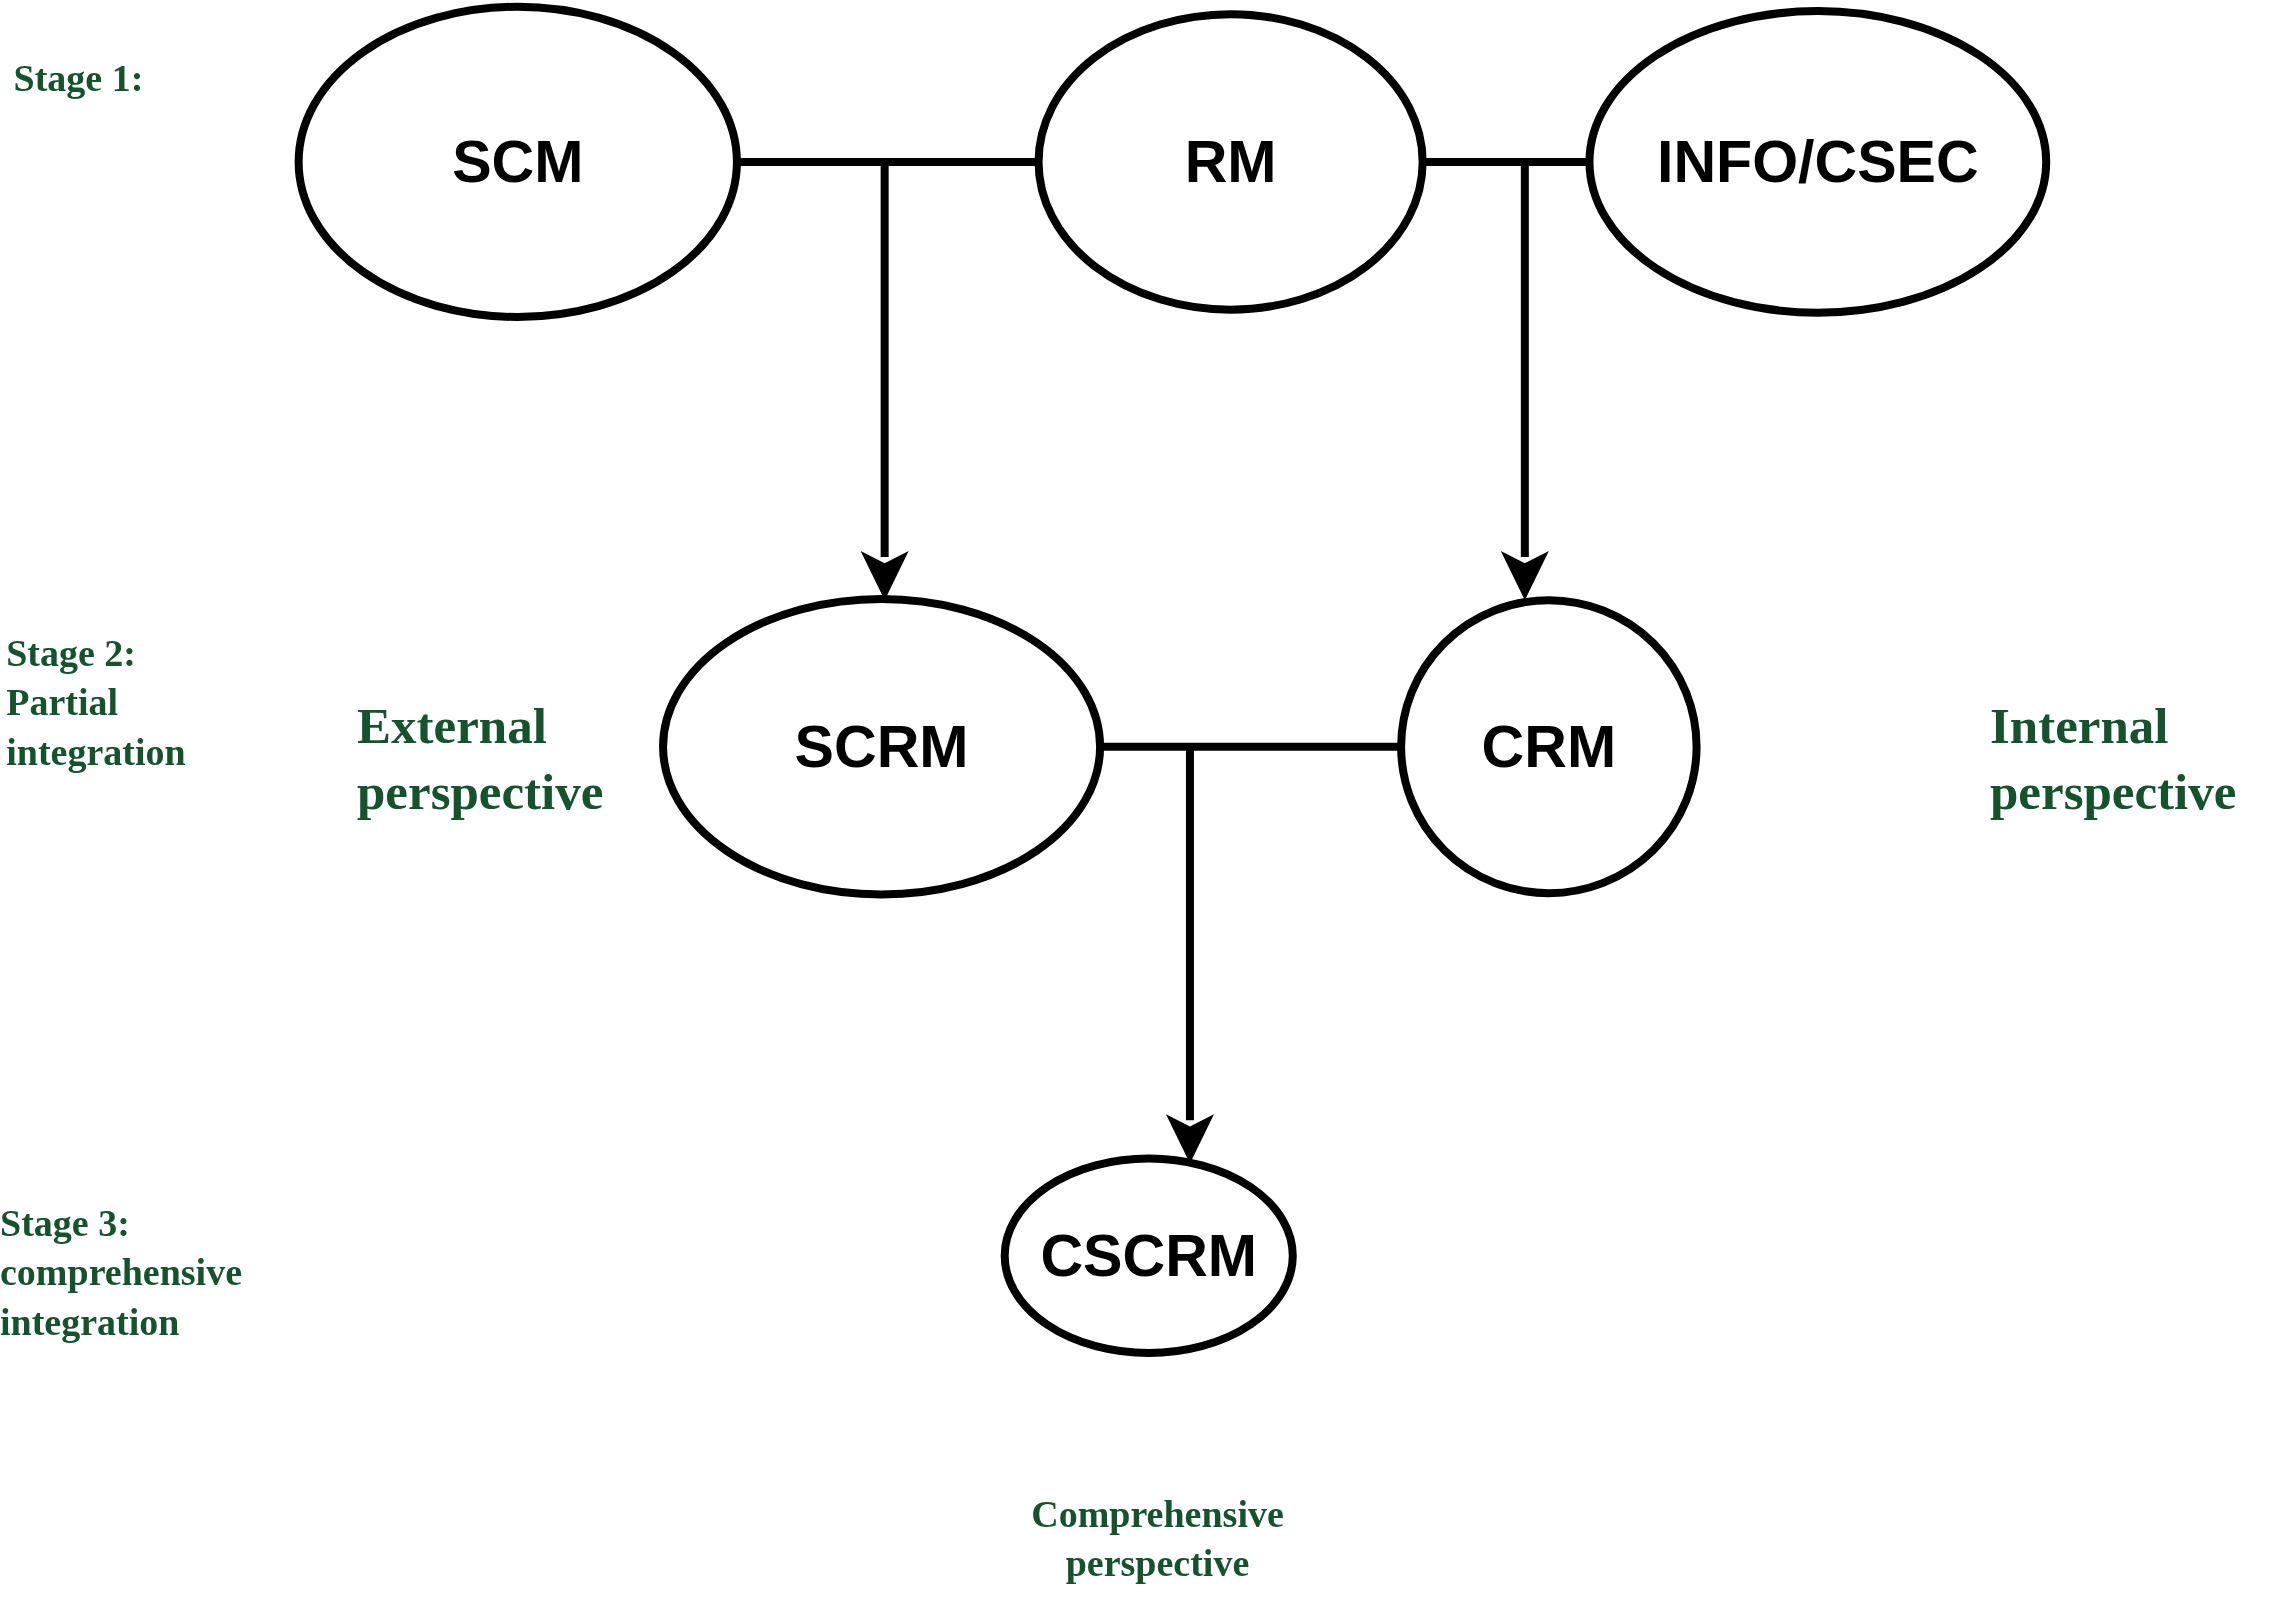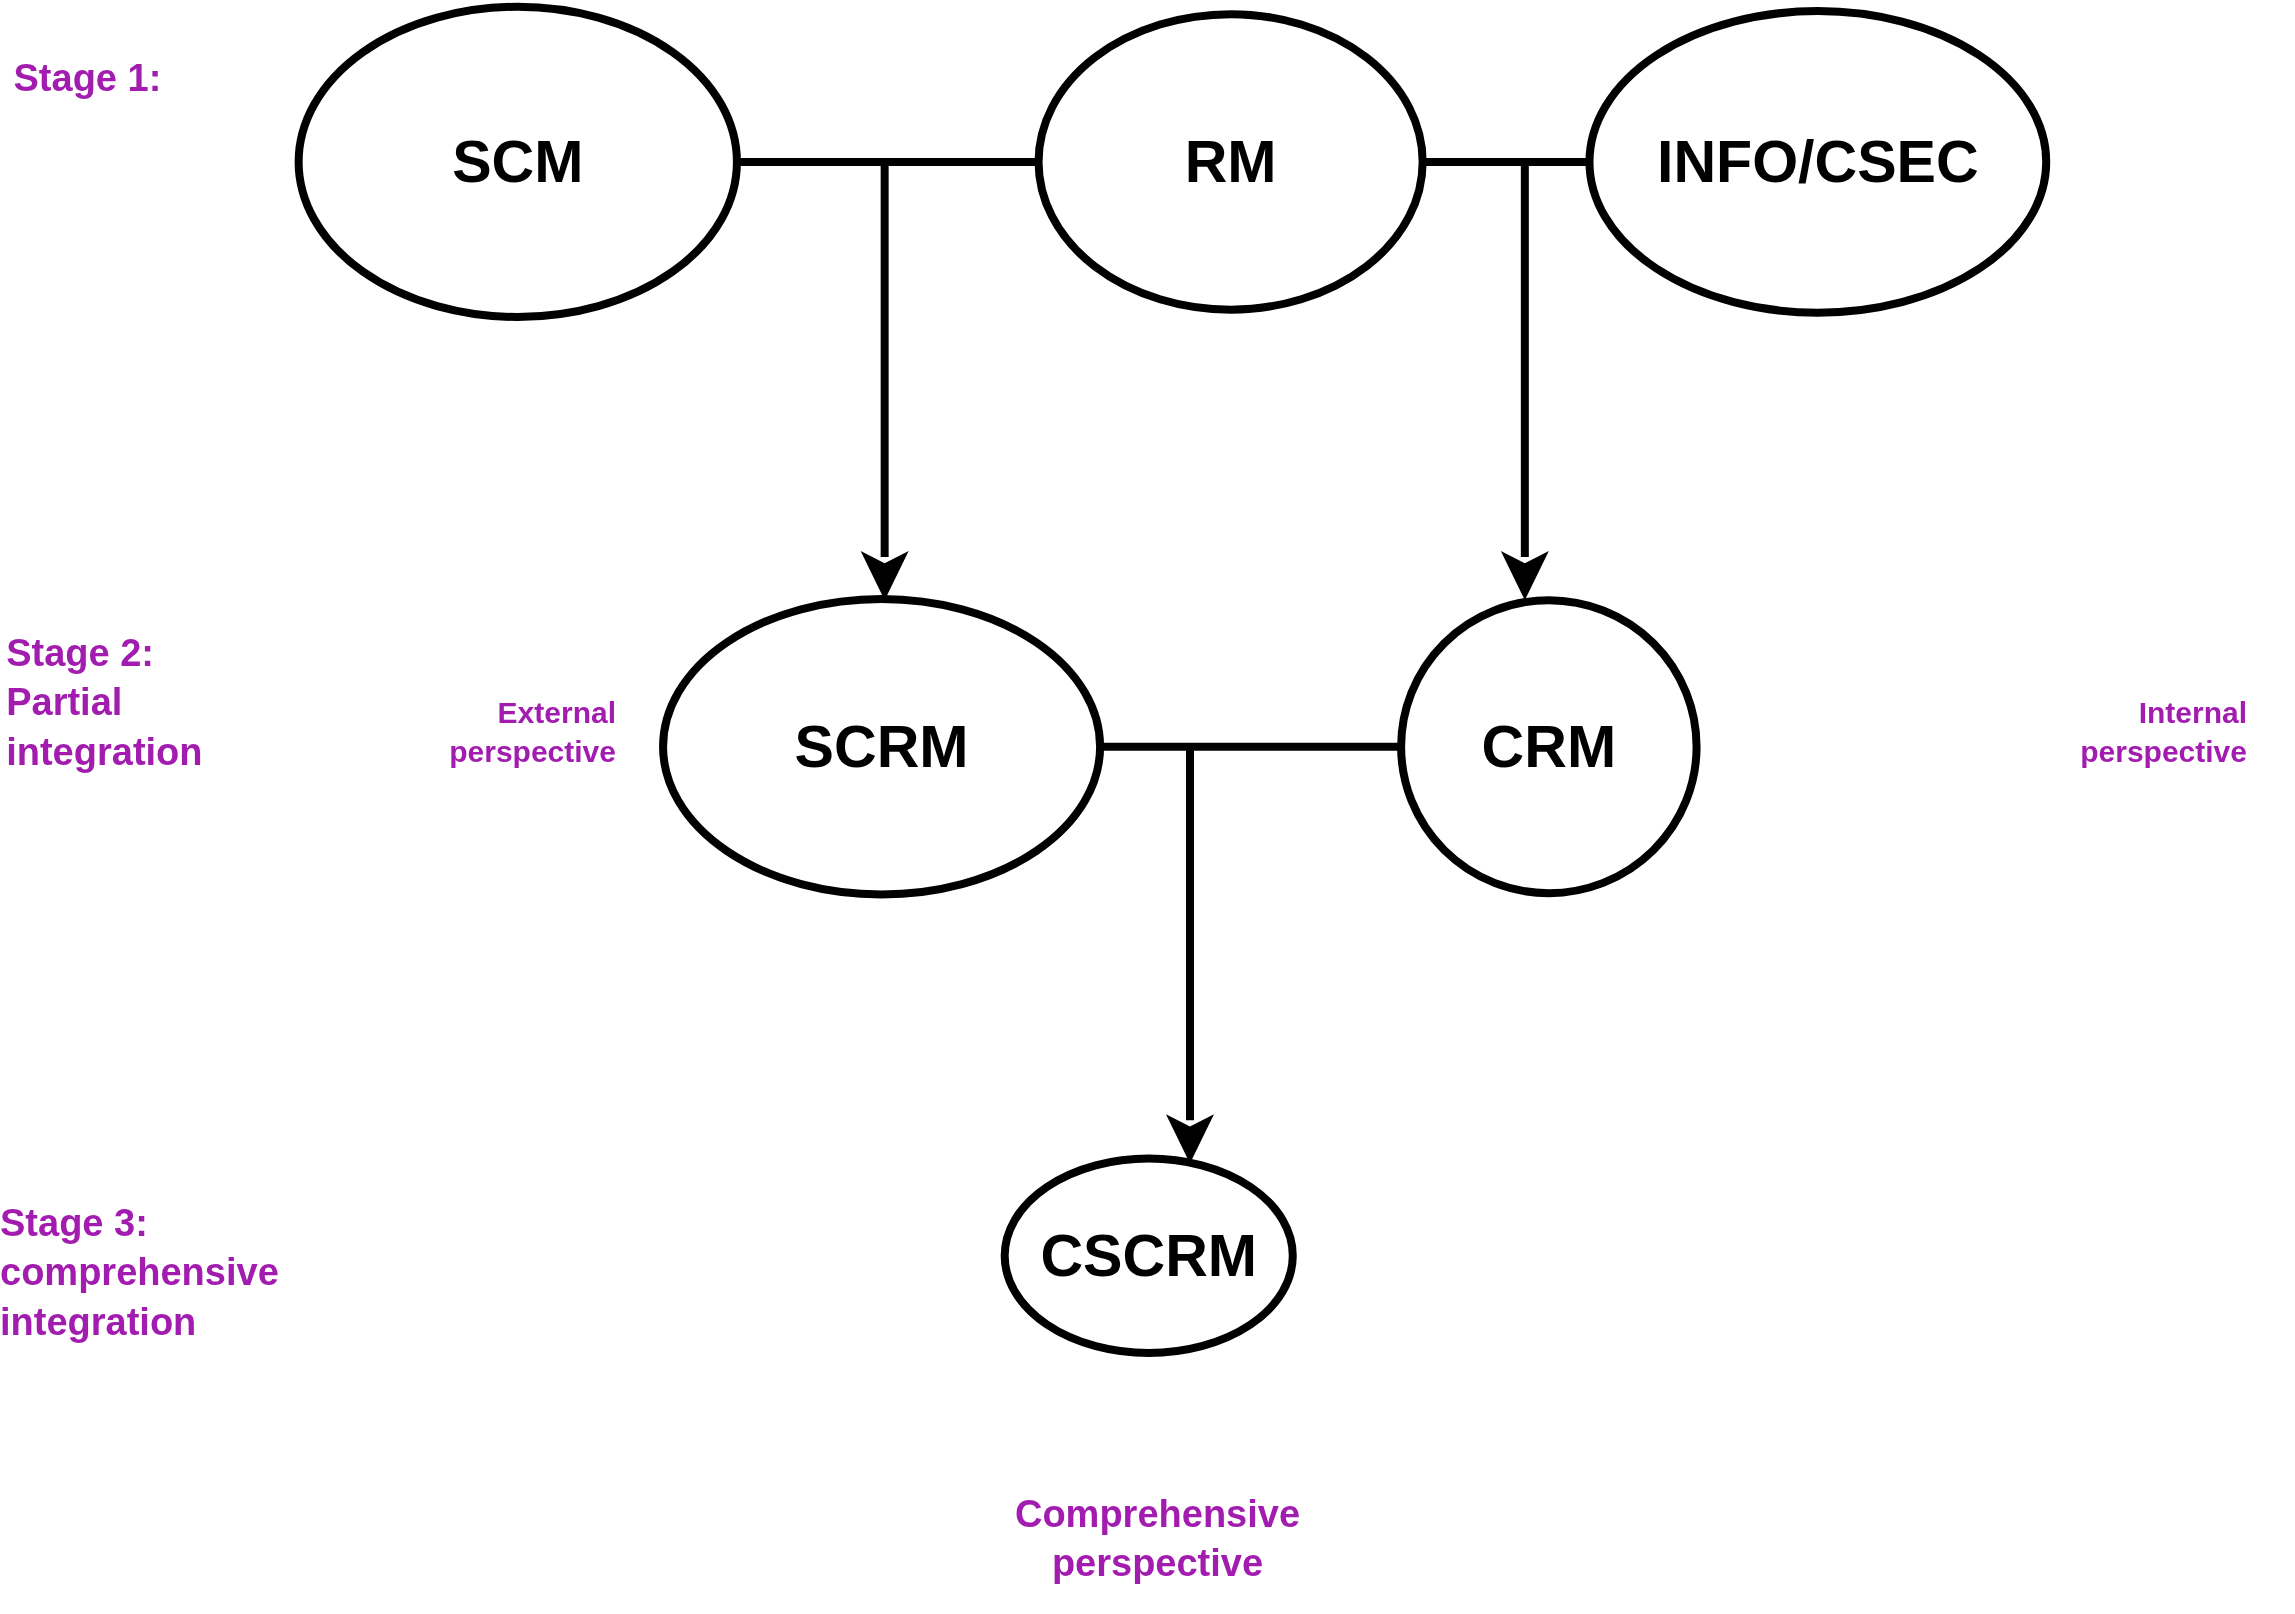--- a/index.html
+++ b/index.html
@@ -47,28 +47,28 @@
     font-weight: bold;
     font-size: 96px;
     fill: #000000;
     text-anchor: middle;
     dominant-baseline: middle;
   }
   .stage-label,
   .side-label,
   .bottom-label {
     position: absolute;
-    font-family: Liberation Sans, sans-serif;
+    font-family: Liberation Serif, serif;
     font-weight: bold;
-    color: #a21caf;
+    color: #14532d;
     line-height: 1.30;
     white-space: pre-line;
   }
   .stage-label { font-size: 38px; }
-  .side-label  { font-size: 30px; text-align: right; }
+  .side-label  { font-size: 51px; text-align: left; }
   .bottom-label{ font-size: 38px; text-align: center; }
 
   #stage1-label {
     left: 13.5px;  top: 4.9px;  width: 289px;
     text-align: left;
   }
   #stage1-label .line-1 { display: block; margin-bottom: 28px; }
   #stage1-label .line-2 { display: block; }
 
   #stage2-label {

